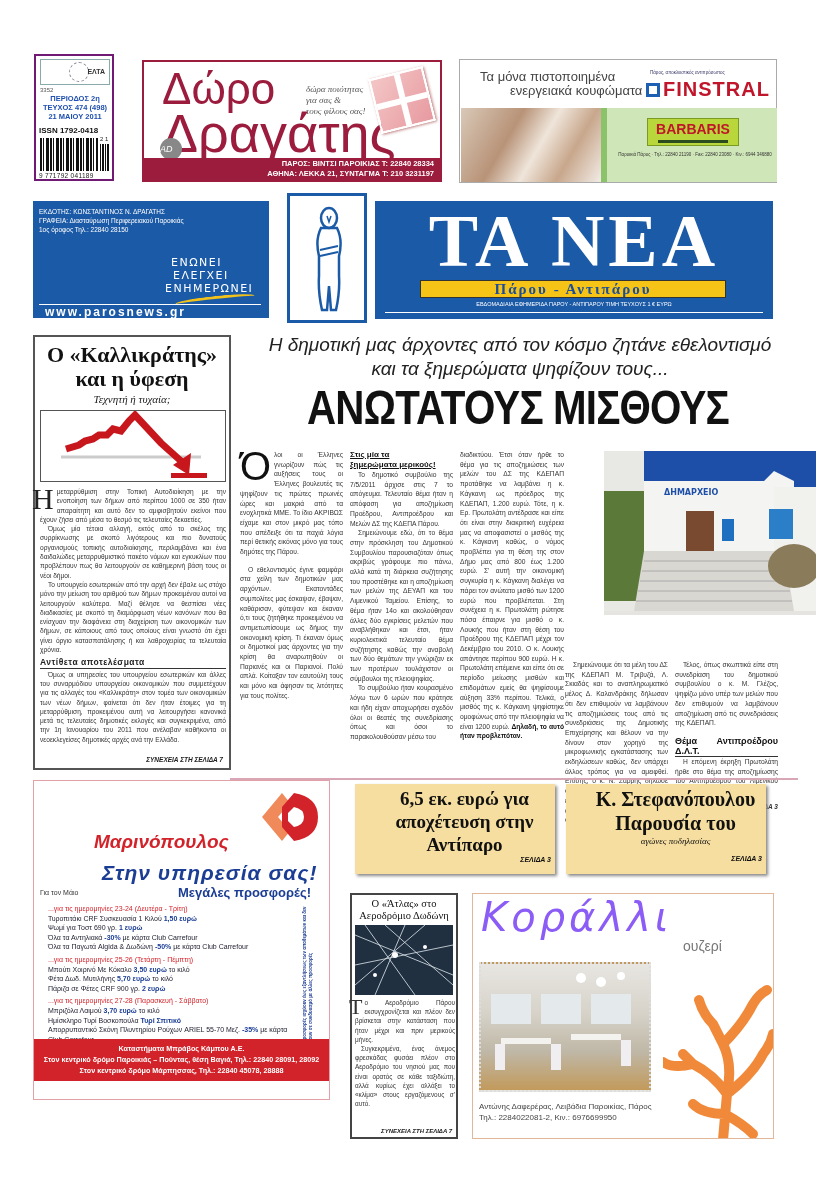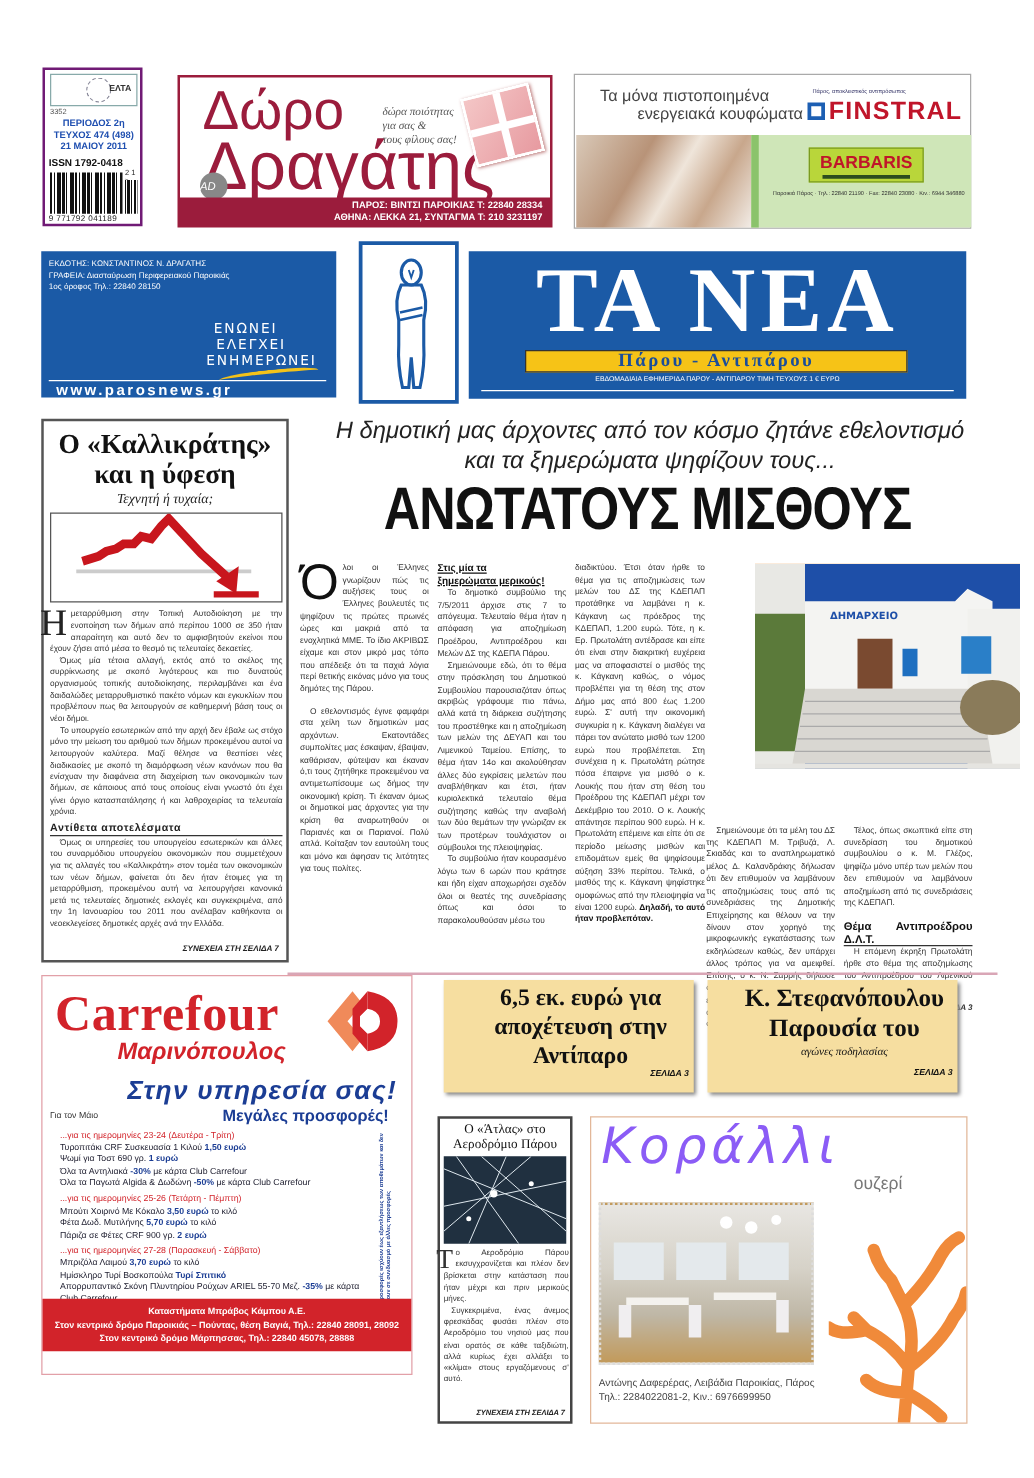--- a/index.html
+++ b/index.html
@@ -282,21 +282,20 @@
 <div id="col5" class="col">
   <p>Τέλος, όπως σκωπτικά είπε στη συνεδρίαση του δημοτικού συμβουλίου ο κ. Μ. Γλέζος, ψηφίζω μόνο υπέρ των μελών που δεν επιθυμούν να λαμβάνουν αποζημίωση από τις συνεδριάσεις της ΚΔΕΠΑΠ.</p>
   <h5>Θέμα Αντιπροέδρου Δ.Λ.Τ.</h5>
   <p>Η επόμενη έκρηξη Πρωτολάτη ήρθε στο θέμα της αποζημίωσης του Αντιπροέδρου του Λιμενικού Ταμείου κ. Νικ. Ραγκούση.</p>
   <div class="cont">ΣΥΝΕΧΕΙΑ ΣΤΗ ΣΕΛΙΔΑ 3</div>
 </div>
 
 <div id="hr-bottom" class="abs"></div>
 
 <div id="ad-carrefour" class="abs">
-  <div class="logo">Carrefour</div>
   <div class="sublogo">Μαρινόπουλος</div>
   <svg class="mark" viewBox="0 0 60 60">
     <path d="M22 6 L2 30 L22 54 L30 44 L18 30 L30 16 Z" fill="#f08a5a"></path>
     <path d="M34 6 Q58 10 58 30 Q58 50 34 54 L34 40 Q44 38 44 30 Q44 22 34 20 Z" fill="#d2232a"></path>
     <path d="M34 6 L34 20 L28 26 L28 34 L34 40 L34 54 L22 40 L22 20 Z" fill="#d2232a"></path>
   </svg>
   <div class="service">Στην υπηρεσία σας!</div>
   <div class="offers">Μεγάλες προσφορές!</div>
   <div class="month">Για τον Μάιο</div>
   <div class="list" id="offer-list">
@@ -332,21 +331,21 @@
 <div id="teaser-2" class="teaser">
   <div>Κ. Στεφανόπουλου</div>
   <div>Παρουσία του</div>
   <span class="small">αγώνες ποδηλασίας</span>
   <div class="page">ΣΕΛΙΔΑ 3</div>
 </div>
 
 <div id="atlas" class="abs">
   <div class="head">
     <div>Ο «Άτλας» στο</div>
-    <div>Αεροδρόμιο Πάρου</div>
+    <div>Αεροδρόμιο Δωδώνη</div>
   </div>
   <div class="img">
     <svg width="98" height="70" viewBox="0 0 98 70">
       <path d="M0 10 L98 50 M10 0 L60 70 M0 40 L98 20 M30 0 L98 60 M0 60 L70 0 M50 0 L20 70" stroke="#dfe8ee" stroke-width="0.8"></path>
       <circle cx="40" cy="30" r="3" fill="#fff"></circle>
         <circle cx="70" cy="22" r="2" fill="#fff"></circle>
         <circle cx="20" cy="50" r="2" fill="#fff"></circle>
     </svg>
   </div>
   <div class="body">

